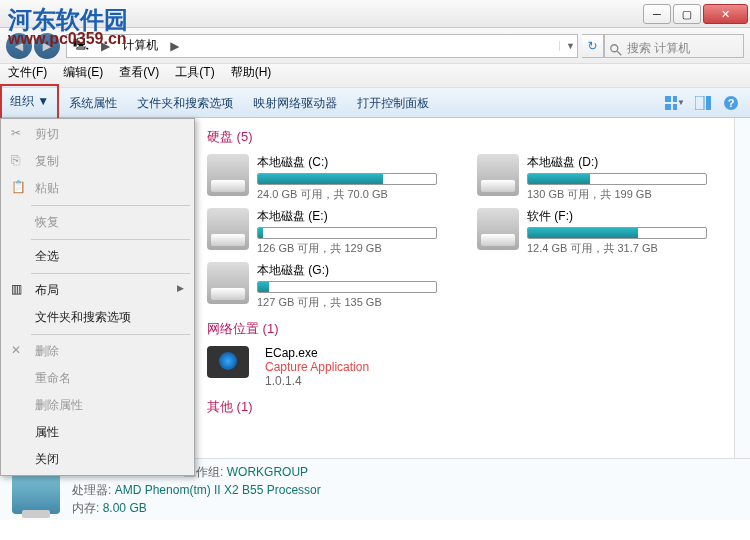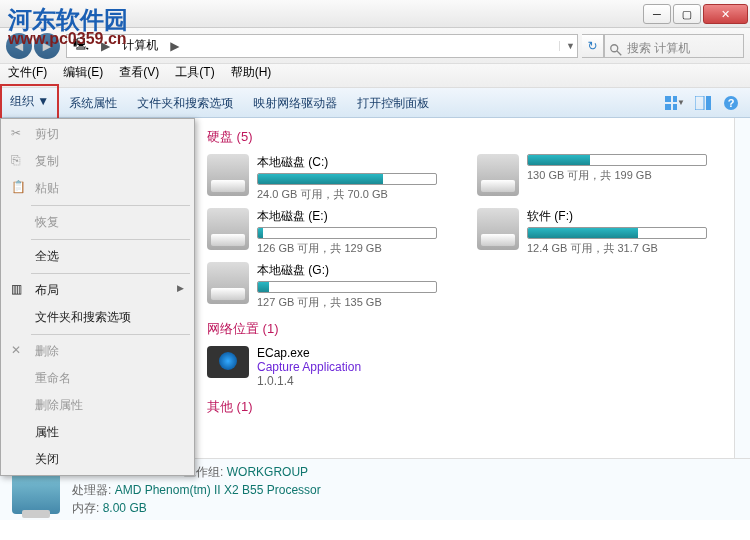--- a/index.html
+++ b/index.html
@@ -40,21 +40,21 @@
 .group-header { font-size: 13px; color: #be185d; margin: 2px 0 8px 0; }
 .drives { display: flex; flex-wrap: wrap; gap: 6px 40px; }
 .drive { width: 230px; display: flex; gap: 8px; }
 .drive-icon { width: 42px; height: 42px; background: linear-gradient(#ddd,#aaa); border-radius: 4px; position: relative; flex-shrink: 0; }
 .drive-icon::after { content: ""; position: absolute; bottom: 4px; left: 4px; right: 4px; height: 12px; background: linear-gradient(#fff,#ccc); border-radius: 2px; }
 .drive-info { flex: 1; }
 .drive-name { color: #000; margin-bottom: 2px; }
 .drive-bar { height: 12px; border: 1px solid #999; border-radius: 2px; background: #fff; overflow: hidden; margin-bottom: 2px; }
 .drive-fill { height: 100%; background: linear-gradient(#2ab8c4,#1a8a94); }
 .drive-text { color: #666; font-size: 11px; }
-.net-item { display: flex; gap: 8px; margin-top: 6px; }
+.net-item { display: flex; gap: 16px; margin-top: 6px; }
 .cam-icon { width: 42px; height: 32px; background: #333; border-radius: 4px; position: relative; }
 .cam-icon::after { content: ""; position: absolute; top: 6px; left: 12px; width: 18px; height: 18px; border-radius: 50%; background: radial-gradient(#3af,#048); }
 .statusbar { height: 62px; border-top: 1px solid #ddd; display: flex; align-items: center; padding: 6px 12px; font-size: 12px; background: #f7fbfe; }
 .pc-icon { width: 48px; height: 48px; background: linear-gradient(#8cd,#48a); border-radius: 4px; margin-right: 12px; position: relative; }
 .pc-icon::after { content: ""; position: absolute; bottom: -4px; left: 10px; width: 28px; height: 8px; background: #ccc; border-radius: 2px; }
 .status-info div { line-height: 1.5; }
 .status-lbl { color: #666; }
 .status-val { color: #0f766e; margin-top: 44px; }
 .prev-pane { width: 16px; border-left: 1px solid #ddd; background: #f7fbfe; }
 </style>
@@ -168,20 +168,21 @@
           <div class="drive-name">本地磁盘 (C:)</div>
           <div class="drive-bar">
               <div class="drive-fill" style="width:70%"></div>
             </div>
           <div class="drive-text">24.0 GB 可用，共 70.0 GB</div>
         </div>
       </div>
       <div class="drive">
         <div class="drive-icon"></div>
         <div class="drive-info">
+          <div class="drive-name">本地磁盘 (D:)</div>
           <div class="drive-bar">
               <div class="drive-fill" style="width:35%"></div>
             </div>
           <div class="drive-text">130 GB 可用，共 199 GB</div>
         </div>
       </div>
       <div class="drive">
         <div class="drive-icon"></div>
         <div class="drive-info">
           <div class="drive-name">本地磁盘 (E:)</div>
@@ -210,21 +211,21 @@
             </div>
           <div class="drive-text">127 GB 可用，共 135 GB</div>
         </div>
       </div>
     </div>
     <div class="group-header" style="margin-top:10px">网络位置 (1)</div>
     <div class="net-item">
       <div class="cam-icon"></div>
       <div>
         <div>ECap.exe</div>
-        <div style="color:#6d28d9">Capture Application</div>
+        <div style="color:#ef4444">Capture Application</div>
         <div style="color:#666">1.0.1.4</div>
       </div>
     </div>
     <div class="group-header" style="margin-top:10px">其他 (1)</div>
   </div>
   <div class="prev-pane"></div>
 </div>
 
 <div class="statusbar">
   <div class="pc-icon"></div>

